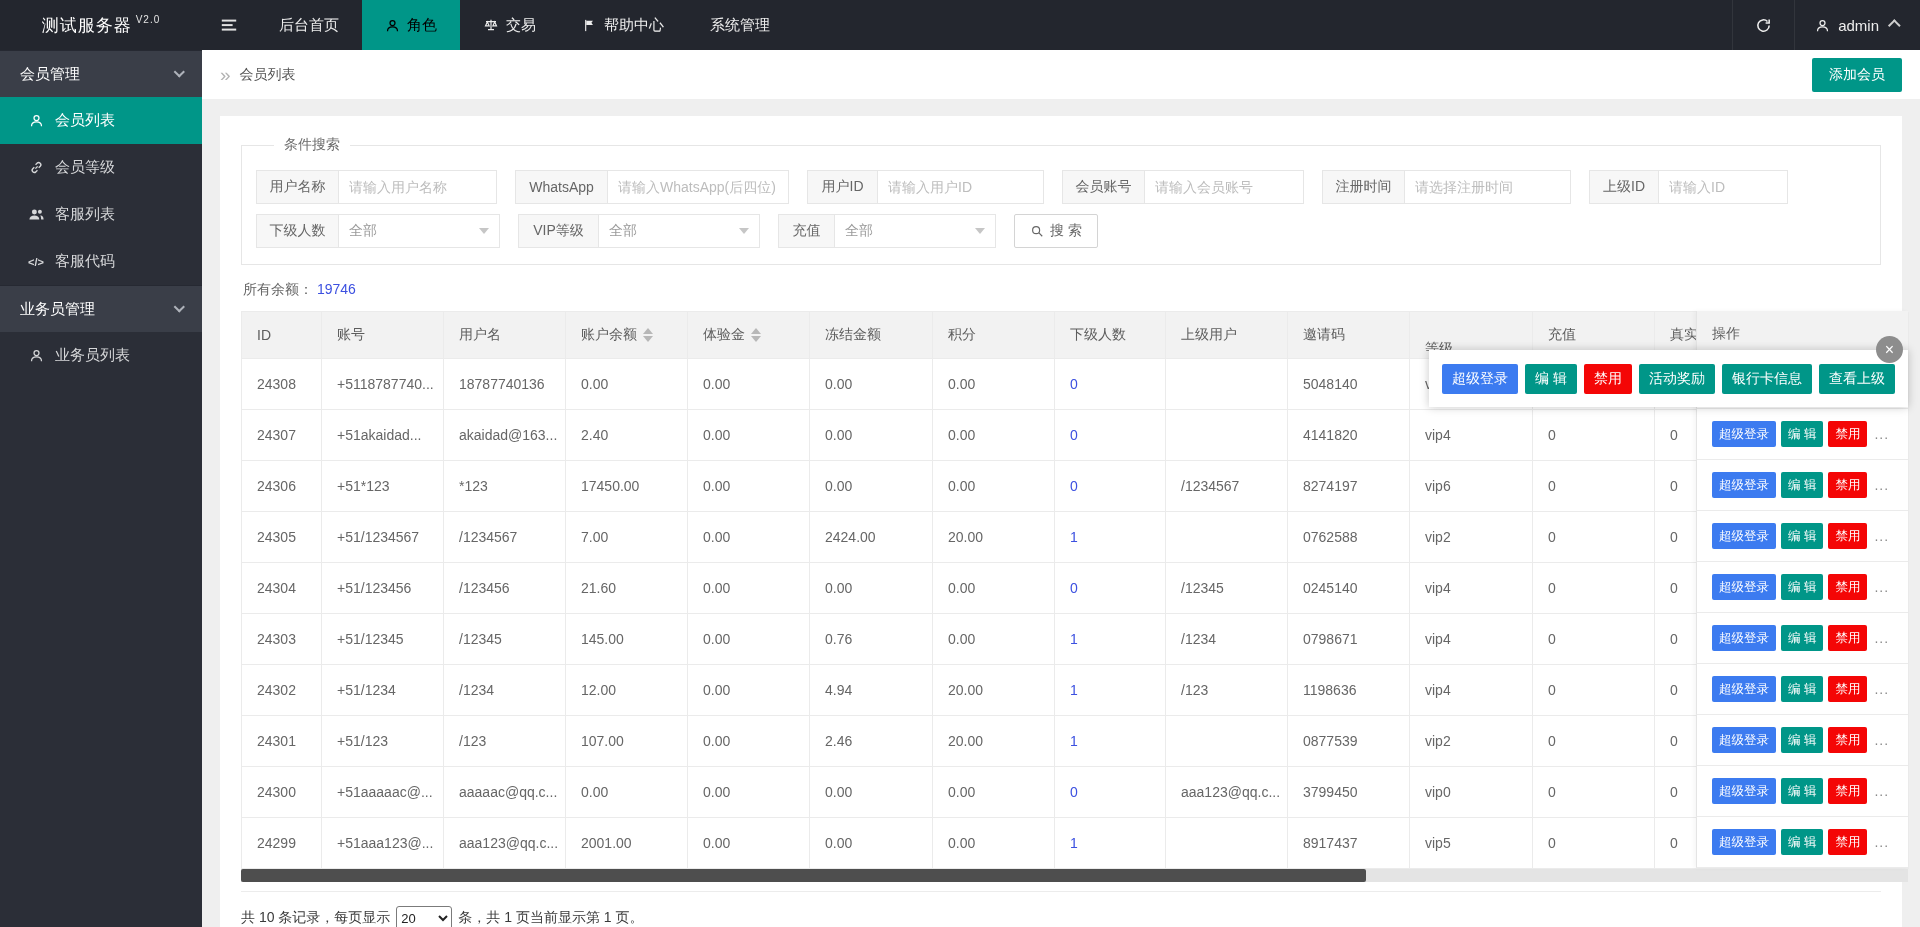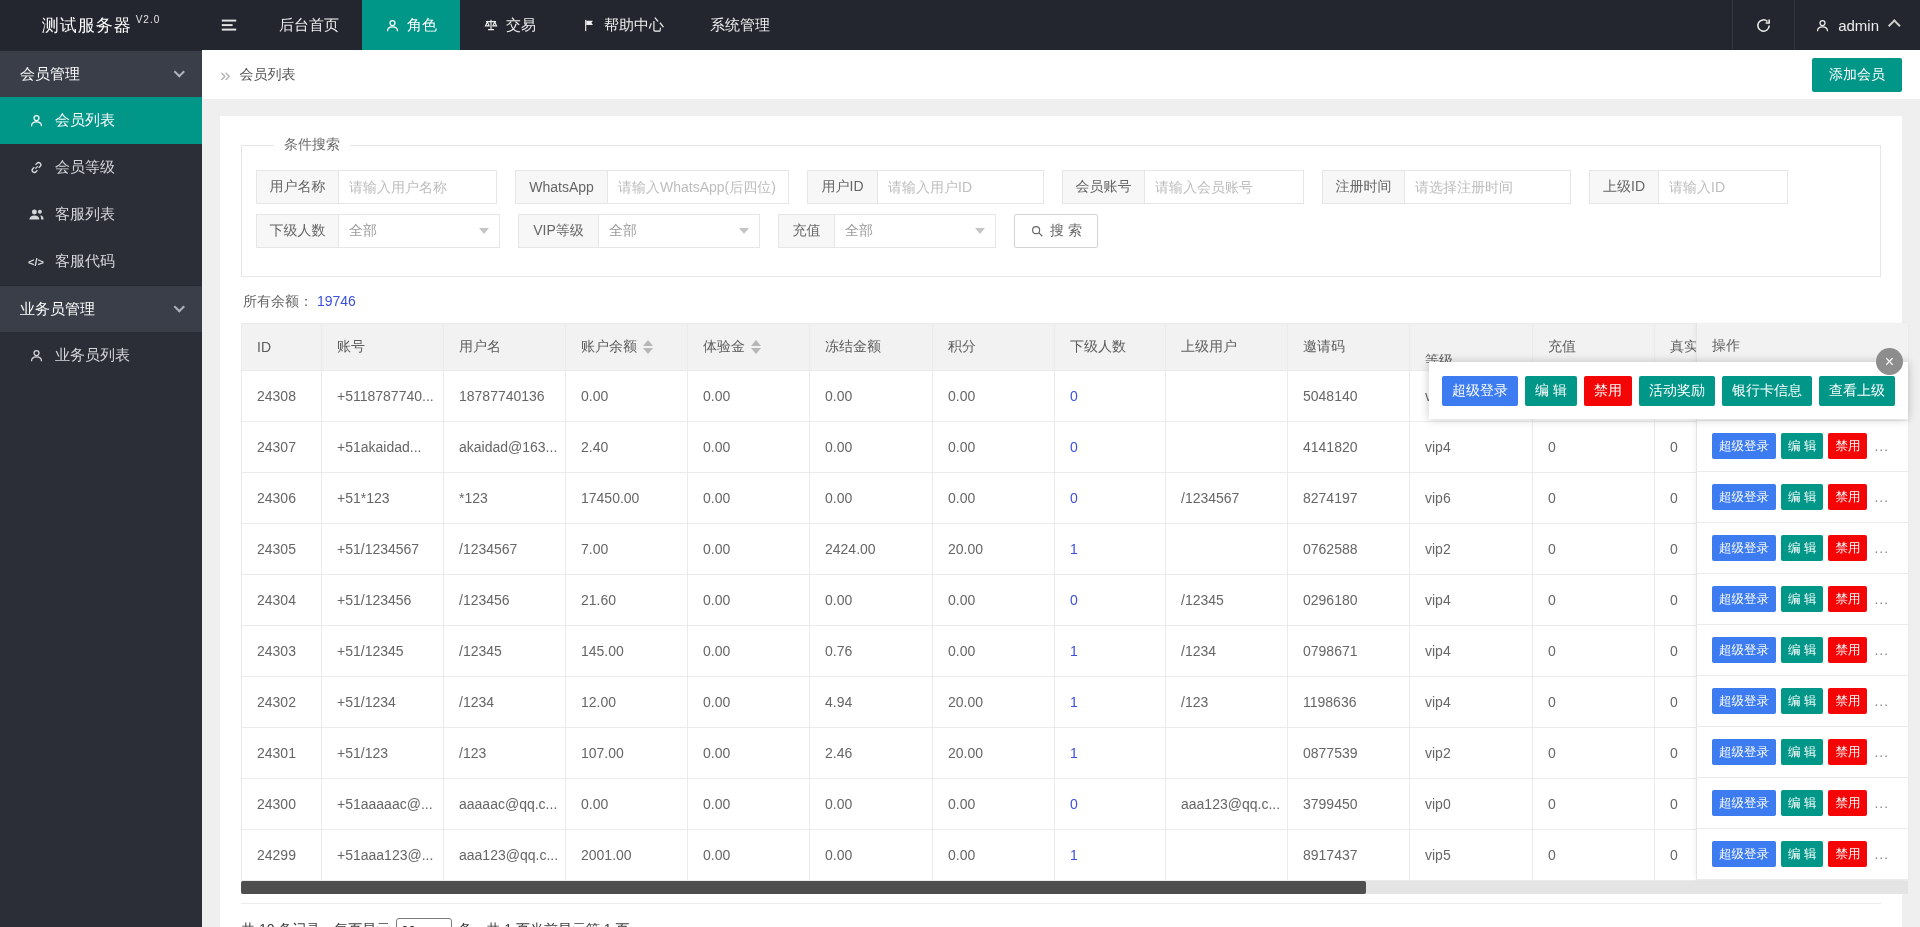--- a/index.html
+++ b/index.html
@@ -9,21 +9,21 @@
   :root{ --accent:#009688; --blue:#3c7bf0; --red:#f40606; --link:#3c50e0; }
 
   
   .navbar{ position:absolute; top:0; left:0; width:1920px; height:50px;
     background:#23262e; display:flex; align-items:stretch; color:#ededed; z-index:40; }
   .logo{ width:202px; display:flex; align-items:center; justify-content:center;
     color:#fff; font-size:17px; letter-spacing:1px; flex:none; }
   .logo sup{ font-size:10px; margin-left:4px; position:relative; top:-6px; color:#e4e4e4; }
   .nav-toggle{ width:54px; display:flex; align-items:center; justify-content:center; cursor:pointer; color:#e3e3e3; }
   .nav-item{ display:flex; align-items:center; gap:7px; padding:0 23px; font-size:15px; cursor:pointer; }
-  .nav-item.active{ background:var(--accent); color:#ffffff; }
+  .nav-item.active{ background:var(--accent); color:#000000; }
   .nav-ic{ display:flex; align-items:center; }
   .nav-right{ margin-left:auto; display:flex; align-items:stretch; }
   .nav-util{ display:flex; align-items:center; padding:0 22px; border-left:1px solid rgba(255,255,255,.07); cursor:pointer; }
   .admin-box{ display:flex; align-items:center; gap:8px; padding:0 24px 0 20px;
     border-left:1px solid rgba(255,255,255,.07); font-size:15px; cursor:pointer; }
   .chev{ width:9px; height:9px; border-left:2px solid #cfcfcf; border-bottom:2px solid #cfcfcf; display:inline-block; }
   .chev.up{ transform:rotate(135deg) translate(-2px,-2px); }
   .chev.down{ transform:rotate(-45deg) translate(1px,-2px); }
 
   
@@ -43,21 +43,21 @@
   .topbar{ height:49px; background:#fff; display:flex; align-items:center; padding:0 18px; position:relative; }
   .crumb-ic{ color:#b3b3b3; font-size:19px; margin-right:9px; }
   .crumb-text{ color:#555; font-size:14px; }
   .add-btn{ position:absolute; right:18px; top:8px; height:34px; padding:8px 17px;
     background:var(--accent); color:#fff; border:none; border-radius:2px; font-size:14px; cursor:pointer; }
 
   .content{ padding:17px 18px; }
   .card{ background:#fff; padding:2px 21px 20px; min-height:810px; }
 
   
-  fieldset.search{ border:1px solid #e6e6e6; margin-top:18px; padding:6px 14px 28px; }
+  fieldset.search{ border:1px solid #e6e6e6; margin-top:18px; padding:6px 14px 16px; }
   fieldset.search legend{ margin-left:18px; padding:0 10px; font-size:14px; color:#6b6b6b; }
   .srow{ display:flex; align-items:center; gap:18px; margin-top:10px; flex-wrap:nowrap; }
   .field{ display:flex; align-items:stretch; border:1px solid #e6e6e6; height:34px; background:#fff; }
   .f-label{ display:flex; align-items:center; justify-content:center; padding:0 10px;
     background:#f7f7f7; border-right:1px solid #e6e6e6; color:#666; font-size:14px; white-space:nowrap; }
   .f-input{ border:none; outline:none; padding:0 10px; font-size:14px; color:#666;
     font-family:inherit; }
   .f-input::placeholder{ color:#bdbdbd; }
   .sel{ display:flex; align-items:center; padding:0 10px; position:relative; cursor:pointer; }
   .sel .val{ color:#9a9a9a; font-size:14px; }
@@ -558,21 +558,21 @@
               <div class="td" style="width: 122px;">
                 <span>0.00</span>
               </div>
               <div class="td" style="width: 111px;">
                 <a class="subs-link">0</a>
               </div>
               <div class="td" style="width: 122px;">
                 <span>/12345</span>
               </div>
               <div class="td" style="width: 122px;">
-                <span>0296180</span>
+                <span>0245140</span>
               </div>
               <div class="td" style="width: 123px;">
                 <span>vip4</span>
               </div>
               <div class="td" style="width: 122px;">
                 <span>0</span>
               </div>
               <div class="td" style="width: 254px;">
                 <span>0</span>
               </div>

